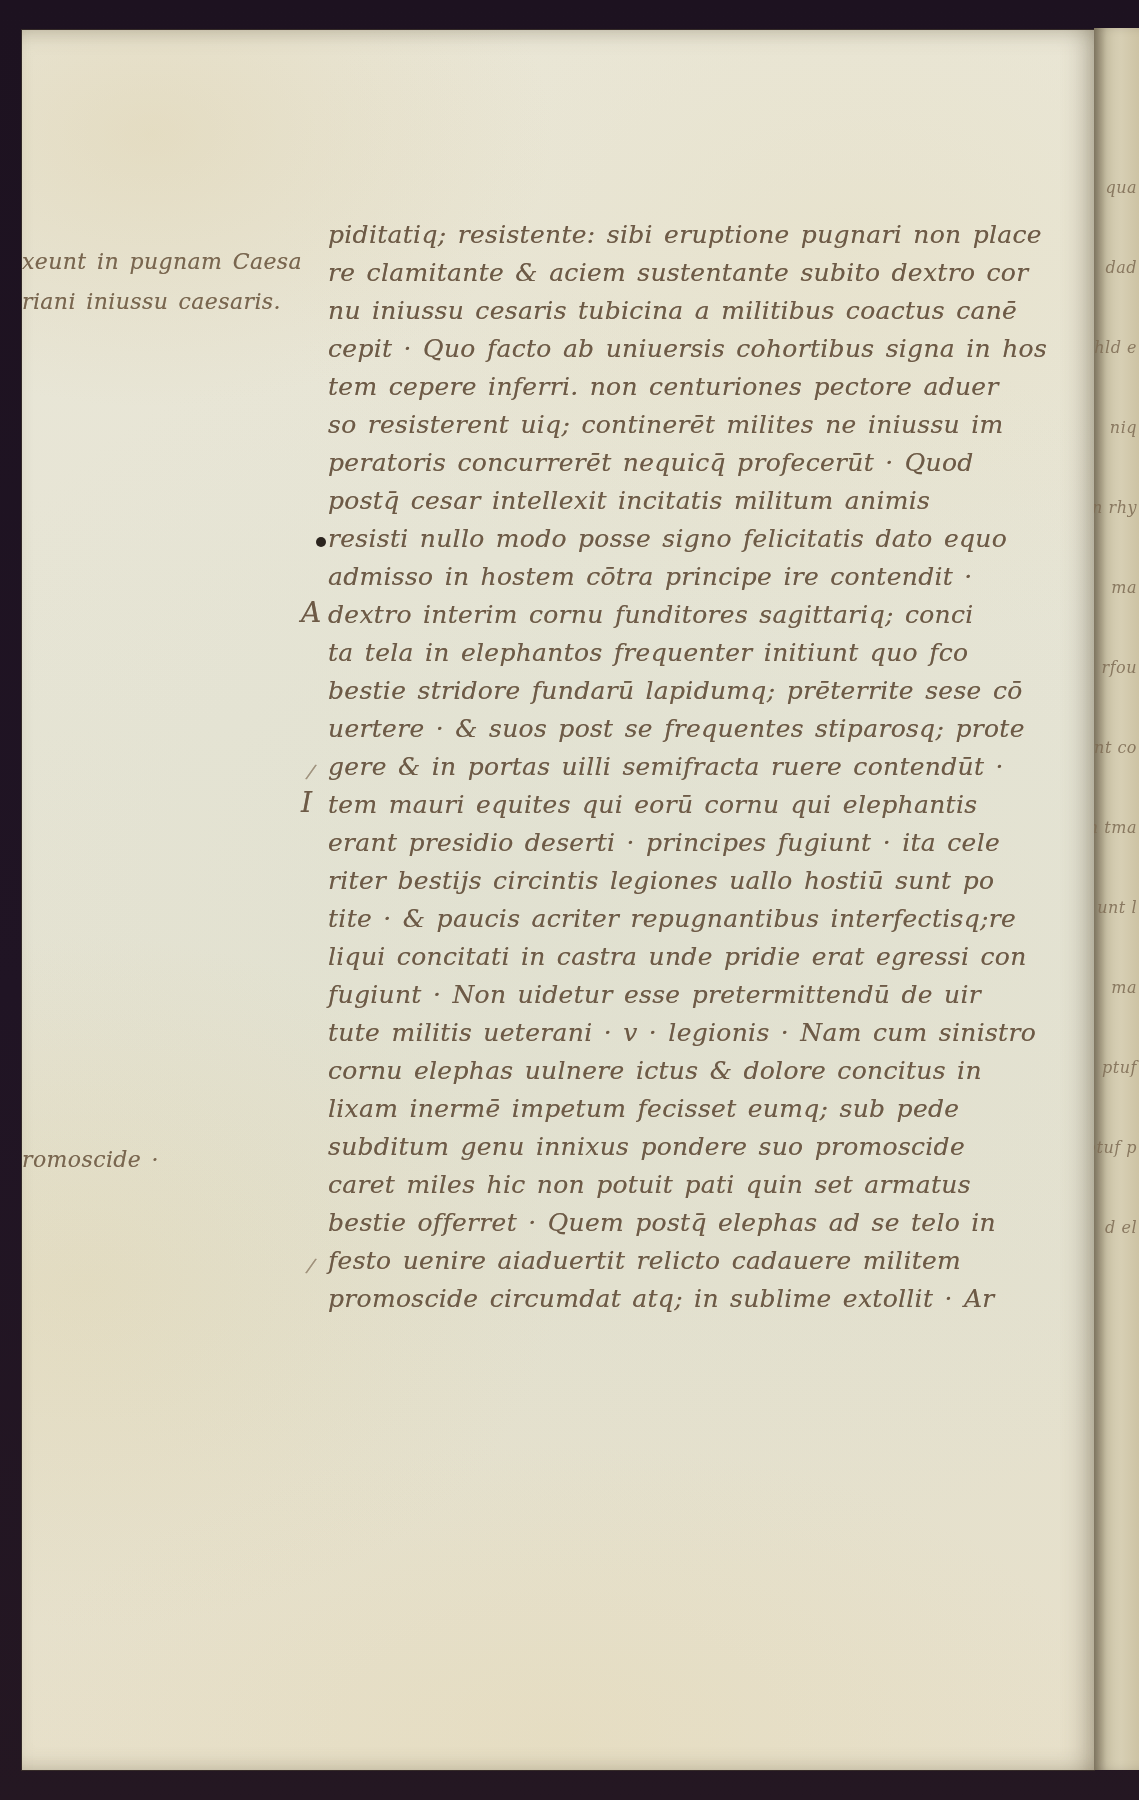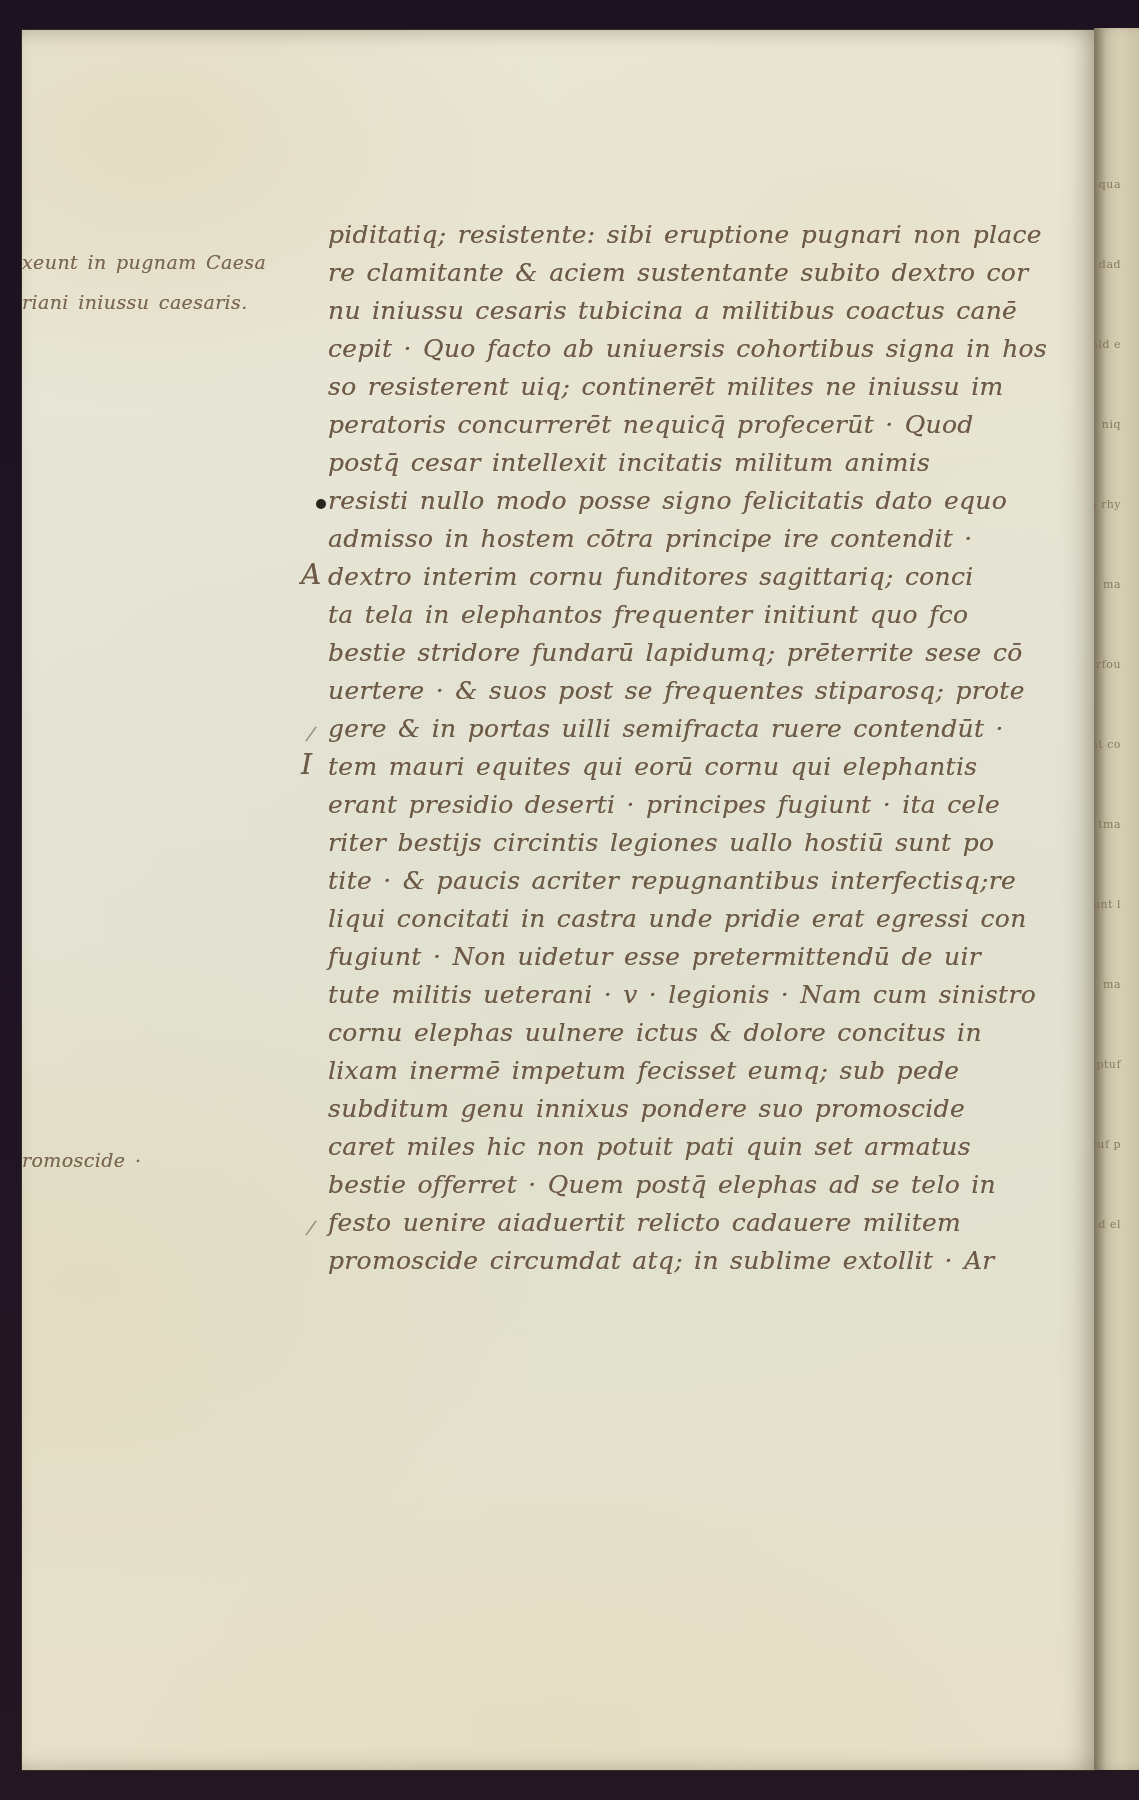--- a/index.html
+++ b/index.html
@@ -27,22 +27,22 @@
       inset 0 -14px 22px -14px rgba(110,100,75,0.30);
   }
   
   .edge-strip{
     position:absolute;left:1094px;top:28px;width:45px;height:1742px;
     background:linear-gradient(to right,#b4aa8e 0%,#cfc7ab 28%,#d7cfb4 60%,#cdc3a4 100%);
     box-shadow:inset 12px 0 14px -7px rgba(55,45,35,0.55);
     overflow:hidden;
   }
   .edge-frag{
-    position:absolute;right:18px;
-    font-size:11px;color:#7d6b53;opacity:.85;
+    position:absolute;right:2px;
+    font-size:16px;font-style:italic;color:#7d6b53;opacity:.85;
     white-space:nowrap;letter-spacing:.5px;
   }
   
   .textblock{
     position:absolute;left:306px;top:186px;width:668px;
     font-size:25px;font-style:italic;line-height:38px;
     color:#6d5a46;letter-spacing:.3px;word-spacing:3px;
     text-shadow:0 0 .6px rgba(104,86,66,.55);
   }
   .text-line{position:relative;white-space:nowrap;height:38px;}
@@ -51,21 +51,21 @@
     content:"";position:absolute;left:-12px;top:17px;width:10px;height:10px;
     border-radius:50%;background:#2b241e;
   }
   .text-line.slash::after{
     content:"/";position:absolute;left:-20px;top:4px;font-size:19px;
     color:#84715a;opacity:.7;transform:rotate(8deg);
   }
   
   .margin-note{
     position:absolute;left:0;
-    font-size:19px;font-style:italic;line-height:40px;
+    font-size:22px;font-style:italic;line-height:40px;
     color:#79664f;letter-spacing:.4px;word-spacing:3px;white-space:nowrap;
     text-shadow:0 0 .6px rgba(116,98,76,.5);
   }
   .note-top{top:212px;}
   .note-bottom{top:1110px;}
 </style>
 </head>
 <body>
 
 <div class="scene">
@@ -77,20 +77,21 @@
       <div>riani iniussu caesaris.</div>
     </div>
 
     <div class="margin-note note-bottom">romoscide ·</div>
 
     <div class="textblock" id="textblock">
         <div class="text-line">piditatiq; resistente: sibi eruptione pugnari non place</div>
         <div class="text-line">re clamitante &amp; aciem sustentante subito dextro cor</div>
         <div class="text-line">nu iniussu cesaris tubicina a militibus coactus canē</div>
         <div class="text-line">cepit · Quo facto ab uniuersis cohortibus signa in hos</div>
+        <div class="text-line">tem cepere inferri. non centuriones pectore aduer</div>
         <div class="text-line">so resisterent uiq; continerēt milites ne iniussu im</div>
         <div class="text-line">peratoris concurrerēt nequicq̄ profecerūt · Quod</div>
         <div class="text-line">postq̄ cesar intellexit incitatis militum animis</div>
         <div class="text-line dot">resisti nullo modo posse signo felicitatis dato equo</div>
         <div class="text-line">admisso in hostem cōtra principe ire contendit ·</div>
         <div class="text-line"><span class="hang">A</span>dextro interim cornu funditores sagittariq; conci</div>
         <div class="text-line">ta tela in elephantos frequenter initiunt quo fco</div>
         <div class="text-line">bestie stridore fundarū lapidumq; prēterrite sese cō</div>
         <div class="text-line">uertere · &amp; suos post se frequentes stiparosq; prote</div>
         <div class="text-line slash">gere &amp; in portas uilli semifracta ruere contendūt ·</div>

